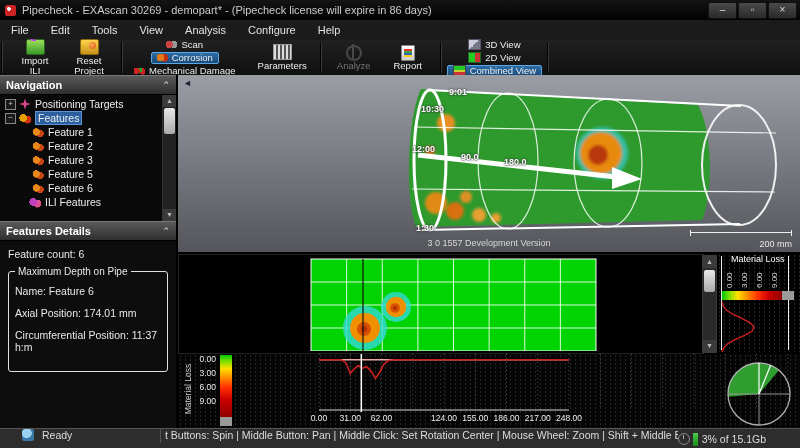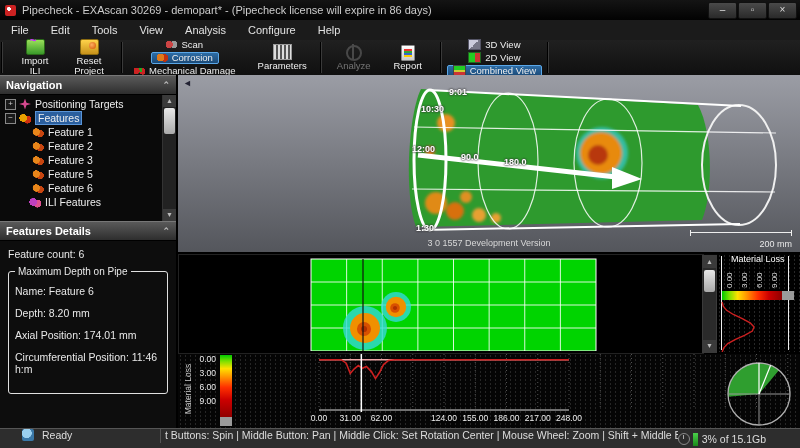--- a/index.html
+++ b/index.html
@@ -279,23 +279,22 @@
       <div class="panel-header">
         <span>Features Details</span>
         <span class="chev">⌃</span>
       </div>
       <div class="details-body">
         <div class="feature-count">Feature count: 6</div>
         <fieldset class="maxdepth">
           <legend>Maximum Depth on Pipe</legend>
           <div id="fd-fields">
               <div class="fd-row">Name: Feature 6</div>
-              <div class="fd-row">Depth: 8.20 mm</div>
               <div class="fd-row">Axial Position: 174.01 mm</div>
-              <div class="fd-row">Circumferential Position: 11:46 h:m</div>
+              <div class="fd-row">Circumferential Position: 11:37 h:m</div>
             </div>
         </fieldset>
       </div>
     </div>
 
     <div class="main">
 
       <div class="view3d">
         <span class="collapse-arrow">◄</span>
         <svg width="622" height="177">

